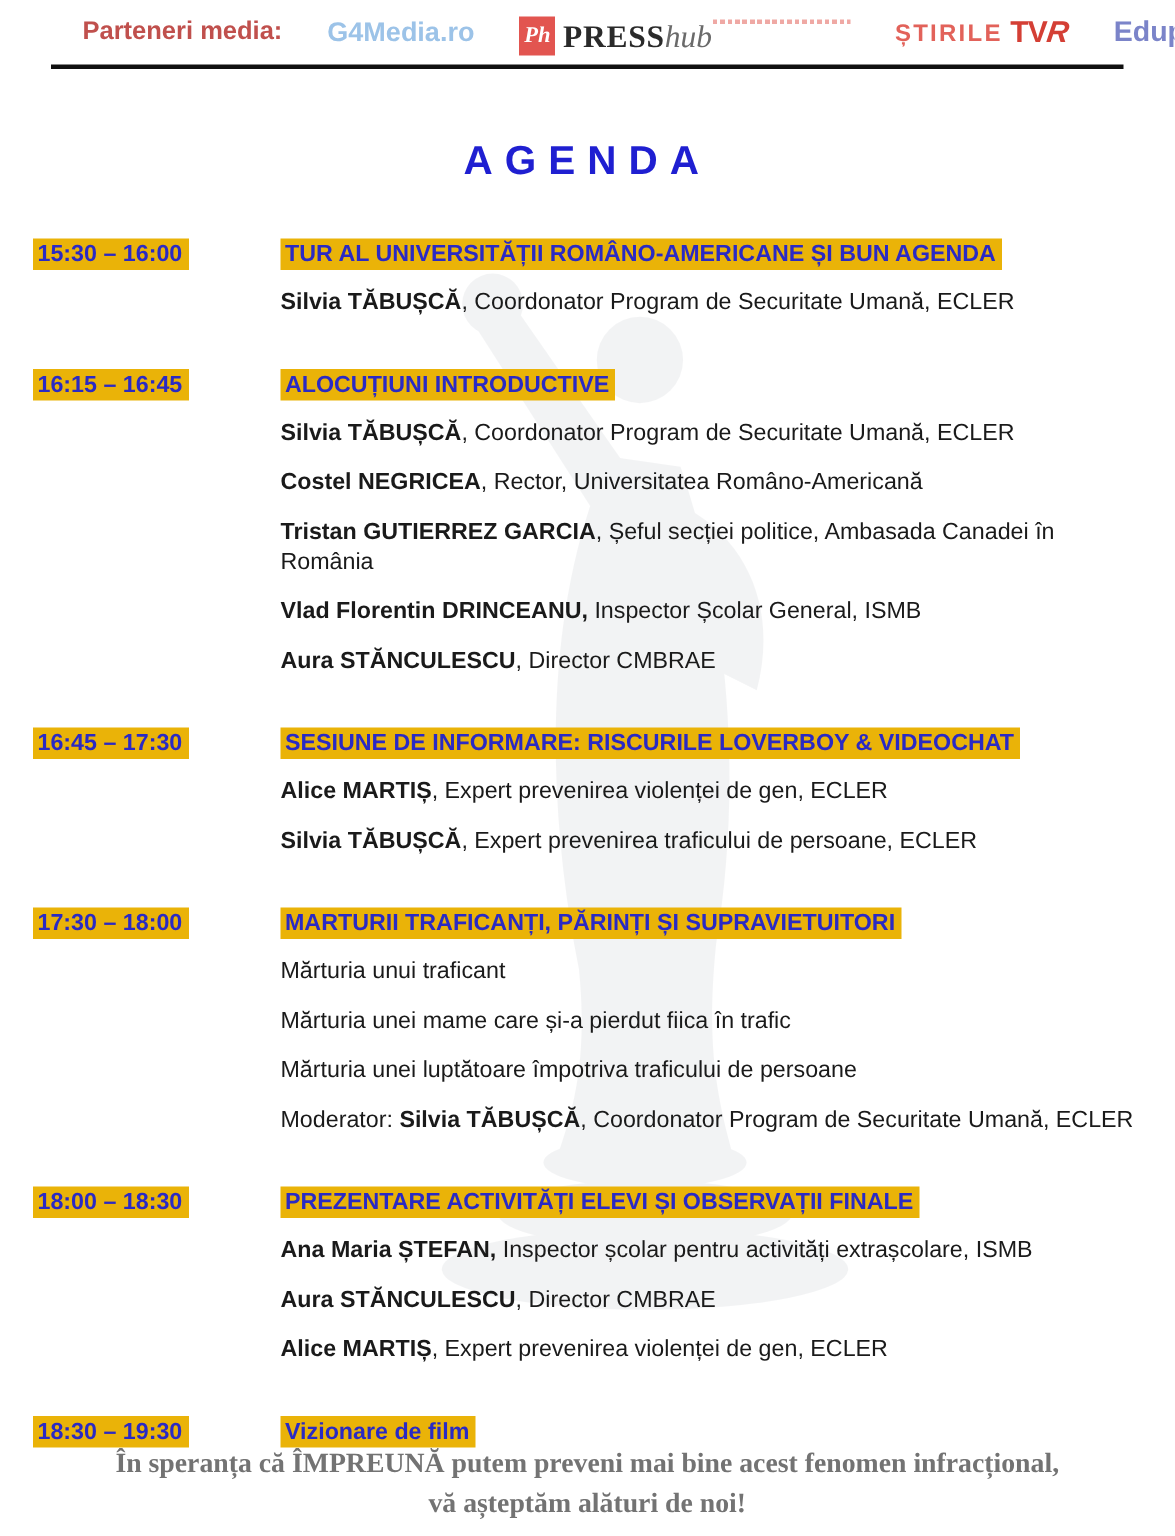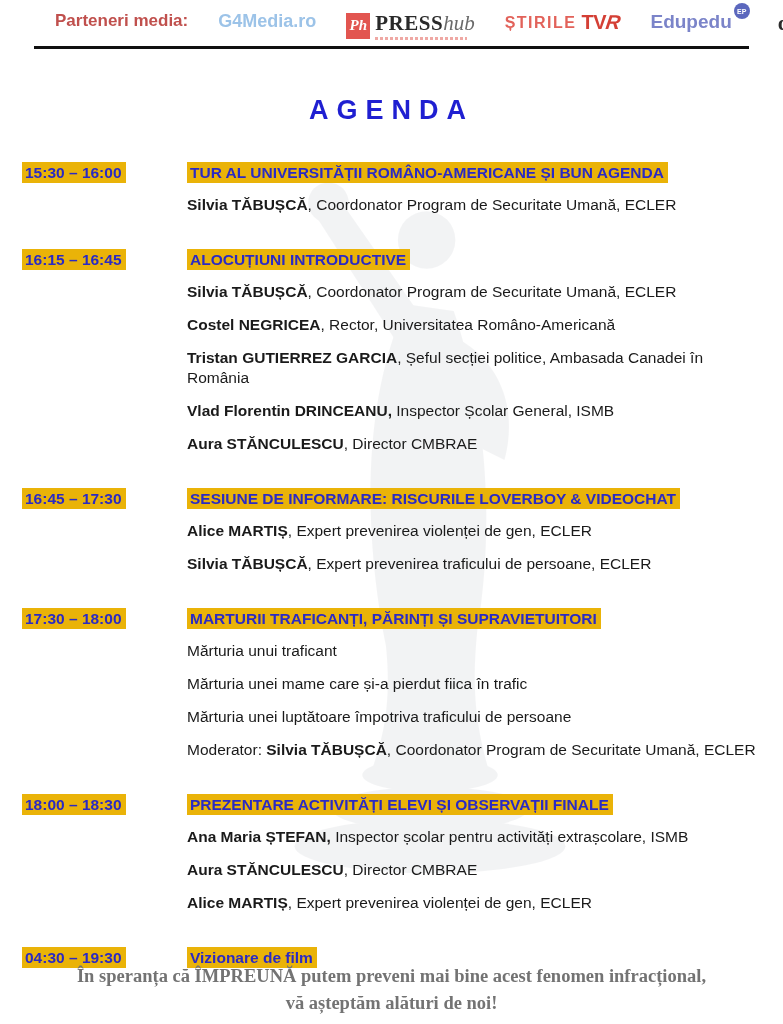--- a/index.html
+++ b/index.html
@@ -29,21 +29,21 @@
   .partners-label { color:#c0504d; font-weight:bold; font-size:17px; white-space:nowrap; }
   .logo { display:flex; align-items:center; white-space:nowrap; }
   .logo-g4 { color:#9cc3e8; font-weight:bold; font-size:18px; }
   .logo-presshub { gap:5px; font-family:"Liberation Serif", serif; }
   .ph-icon {
     width:24px; height:26px; background:#e25550; color:#fff;
     font-style:italic; font-weight:bold; font-size:15px;
     display:flex; align-items:center; justify-content:center;
     font-family:"Liberation Serif", serif;
   }
-  .ph-textcol { display:flex; flex-direction:column; }
+  .ph-textcol { display:flex; flex-direction:row; }
   .ph-textrow { display:flex; align-items:baseline; }
   .press { font-weight:bold; font-size:21px; color:#2a2a2a; letter-spacing:0.5px; }
   .hub { font-style:italic; font-size:21px; color:#6a6a6a; }
   .ph-tagline {
     height:3px; width:92px; margin-top:1px; opacity:.55;
     background:repeating-linear-gradient(90deg,#e2625a 0 3px,transparent 3px 5px);
   }
   .logo-tvr { align-items:center; }
   .stirile { color:#e2625a; font-weight:bold; font-size:16px; letter-spacing:1.5px; }
   .tvr-tv { color:#d43f35; font-weight:800; font-size:20px; margin-left:5px; letter-spacing:-0.5px; }
@@ -199,21 +199,21 @@
       <div class="time-cell"><span class="hl">18:00 – 18:30</span></div>
       <div class="content">
         <div class="title-row"><span class="hl">PREZENTARE ACTIVITĂȚI ELEVI ȘI OBSERVAȚII FINALE</span></div>
         <div class="line"><span class="prefix"></span><span class="name">Ana Maria ȘTEFAN,</span><span class="rest"> Inspector școlar pentru activități extrașcolare, ISMB</span></div>
         <div class="line"><span class="prefix"></span><span class="name">Aura STĂNCULESCU</span><span class="rest">, Director CMBRAE</span></div>
         <div class="line"><span class="prefix"></span><span class="name">Alice MARTIȘ</span><span class="rest">, Expert prevenirea violenței de gen, ECLER</span></div>
       </div>
     </div>
 
     <div class="item">
-      <div class="time-cell"><span class="hl">04:30 – 19:30</span></div>
+      <div class="time-cell"><span class="hl">18:30 – 19:30</span></div>
       <div class="content">
         <div class="title-row"><span class="hl">Vizionare de film</span></div>
       </div>
     </div>
 
   </div>
 
   <div class="footer">
     <div>În speranța că ÎMPREUNĂ putem preveni mai bine acest fenomen infracțional,</div>
     <div>vă așteptăm alături de noi!</div>

